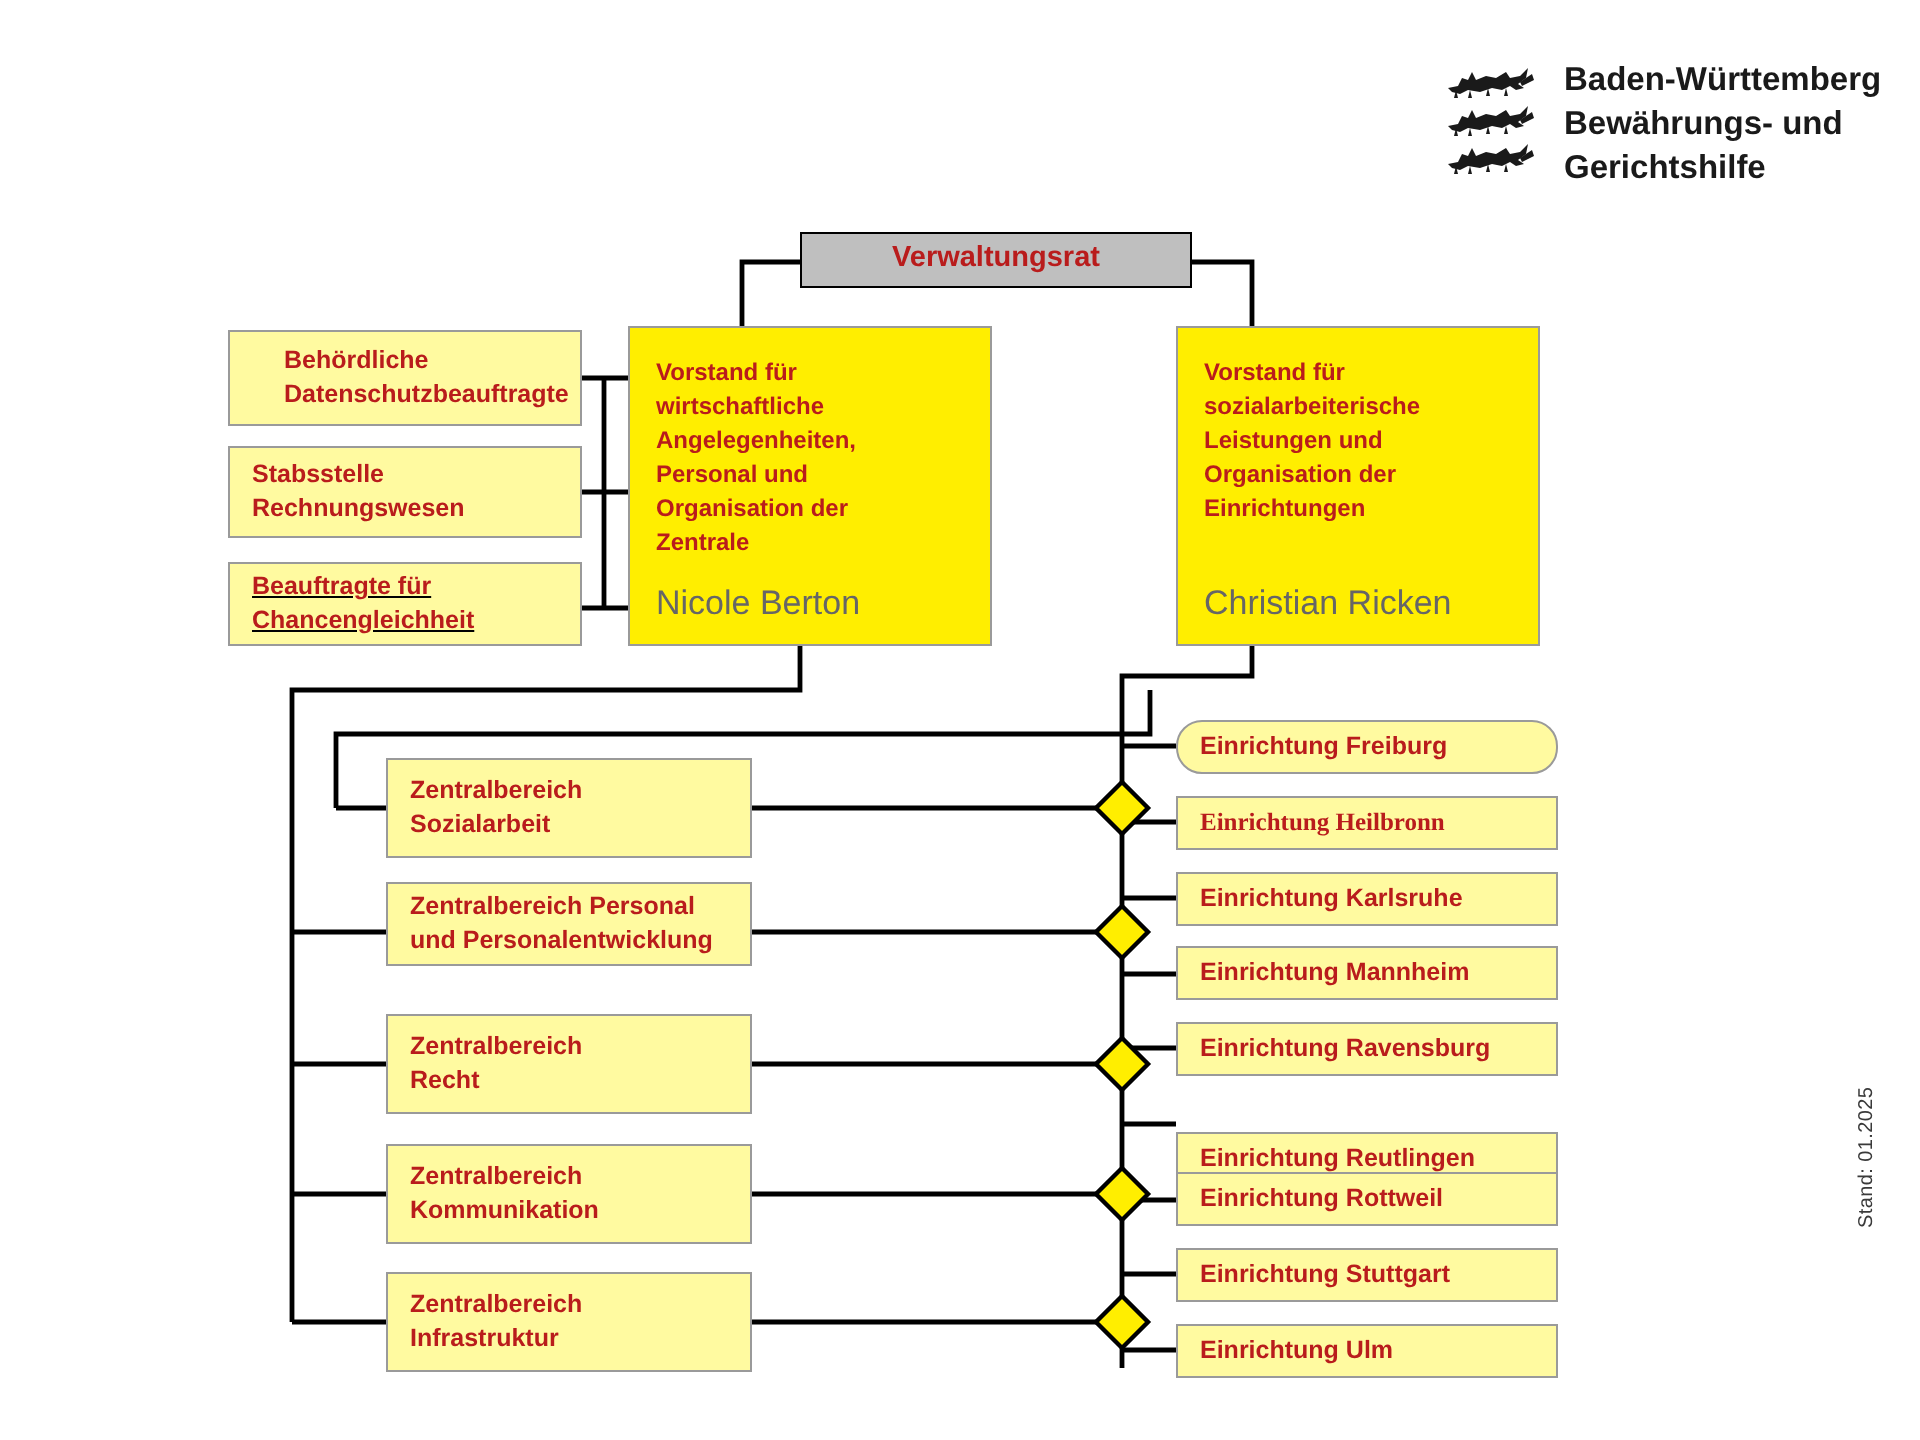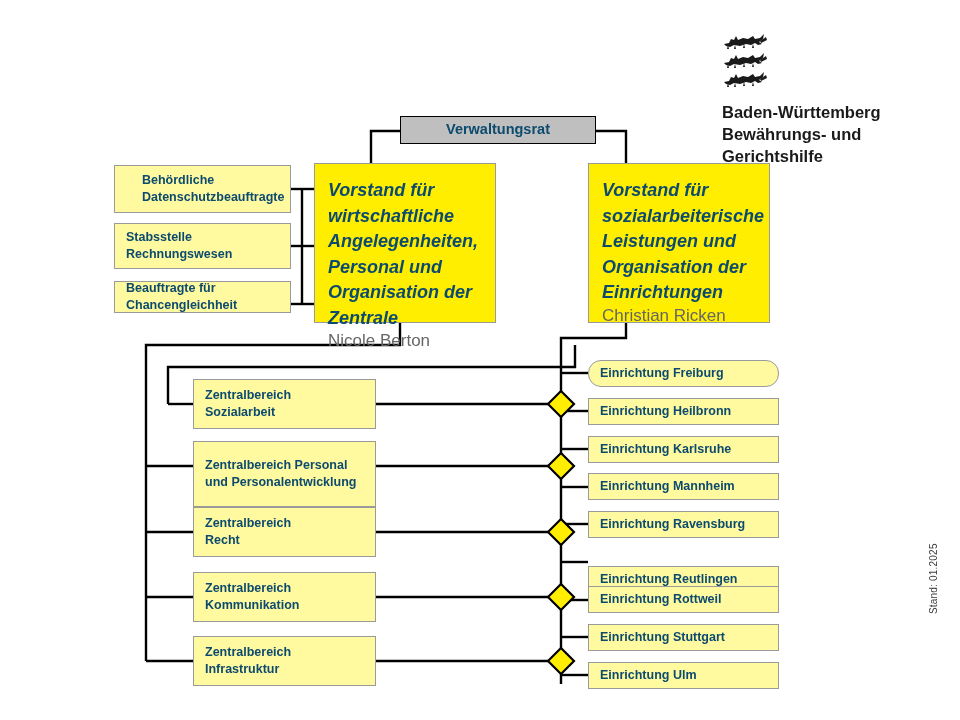--- a/index.html
+++ b/index.html
@@ -31,21 +31,20 @@
     white-space: nowrap;
   }
 
   #brand-logo {
     position: absolute;
     left: 722px;
     top: 30px;
     display: flex;
     align-items: flex-start;
     gap: 14px;
-    flex-direction: column;
   }
   #brand-lions {
     width: 46px;
     height: 58px;
     display: block;
     flex: none;
   }
   #brand-text {
     font-size: 16.5px;
     font-weight: bold;
@@ -77,21 +76,21 @@
   
   .node {
     position: absolute;
     box-sizing: border-box;
     display: flex;
     flex-direction: column;
     justify-content: flex-start;
   }
   .node .node-title {
     font-weight: bold;
-    color: #0c4a6e;
+    color: #b91c1c;
     white-space: pre-line;
   }
   .node .node-person {
     color: #666666;
     font-weight: normal;
     white-space: nowrap;
   }
 
   
   .node--board {
@@ -106,23 +105,22 @@
     line-height: 1.2;
   }
 
   
   .node--exec {
     background: #ffee00;
     border: 1.5px solid #9a9a9a;
     padding: 14px 13px 10px 13px;
   }
   .node--exec .node-title {
-    font-size: 18px;
+    font-size: 12px;
     line-height: 1.42;
-    font-style: italic;
   }
   .node--exec .node-person {
     font-size: 17px;
     margin-top: auto;
   }
 
   
   .node--unit {
     background: #fffaa0;
     border: 1.5px solid #9a9a9a;
@@ -277,31 +275,31 @@
   <div class="node node--unit" style="left:114px; top:165px; width:177px; height:48px;padding-left:27px;">
     <span class="node-title">Behördliche
 Datenschutzbeauftragte</span>
   </div>
 
   <div class="node node--unit" style="left:114px; top:223px; width:177px; height:46px;">
     <span class="node-title">Stabsstelle
 Rechnungswesen</span>
   </div>
 
-  <div class="node node--unit" style="left:114px; top:281px; width:177px; height:32px;">
+  <div class="node node--unit" style="left:114px; top:281px; width:177px; height:42px;text-decoration:underline;">
     <span class="node-title">Beauftragte für
 Chancengleichheit</span>
   </div>
 
   <div class="node node--unit" style="left:193px; top:379px; width:183px; height:50px;">
     <span class="node-title">Zentralbereich
 Sozialarbeit</span>
   </div>
 
-  <div class="node node--unit" style="left:193px; top:441px; width:183px; height:66px;">
+  <div class="node node--unit" style="left:193px; top:441px; width:183px; height:42px;">
     <span class="node-title">Zentralbereich Personal
 und Personalentwicklung</span>
   </div>
 
   <div class="node node--unit" style="left:193px; top:507px; width:183px; height:50px;">
     <span class="node-title">Zentralbereich
 Recht</span>
   </div>
 
   <div class="node node--unit" style="left:193px; top:572px; width:183px; height:50px;">
@@ -311,21 +309,21 @@
 
   <div class="node node--unit" style="left:193px; top:636px; width:183px; height:50px;">
     <span class="node-title">Zentralbereich
 Infrastruktur</span>
   </div>
 
   <div class="node node--facility" style="left:588px; top:360px; width:191px; height:27px;border-radius:13px;">
     <span class="node-title">Einrichtung Freiburg</span>
   </div>
 
-  <div class="node node--facility" style="left:588px; top:398px; width:191px; height:27px;">
+  <div class="node node--facility" style="left:588px; top:398px; width:191px; height:27px;font-family:Liberation Serif, serif;">
     <span class="node-title">Einrichtung Heilbronn</span>
   </div>
 
   <div class="node node--facility" style="left:588px; top:436px; width:191px; height:27px;">
     <span class="node-title">Einrichtung Karlsruhe</span>
   </div>
 
   <div class="node node--facility" style="left:588px; top:473px; width:191px; height:27px;">
     <span class="node-title">Einrichtung Mannheim</span>
   </div>

